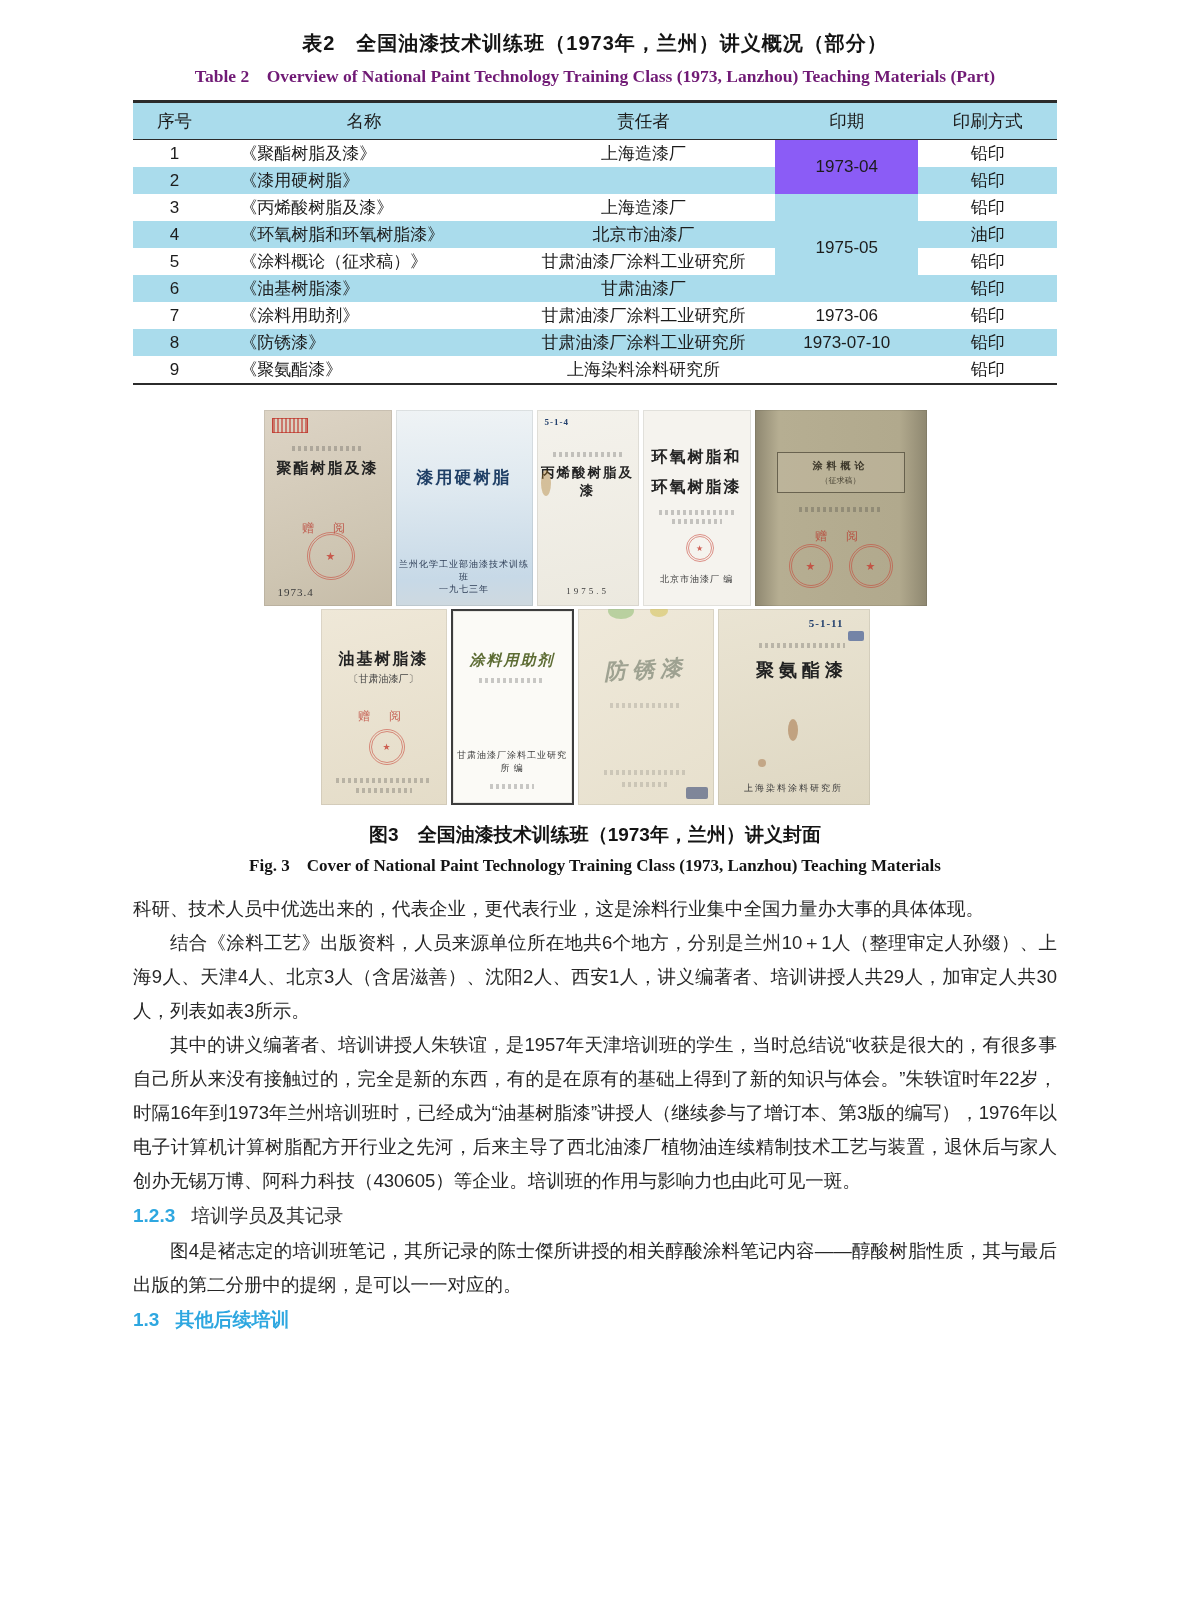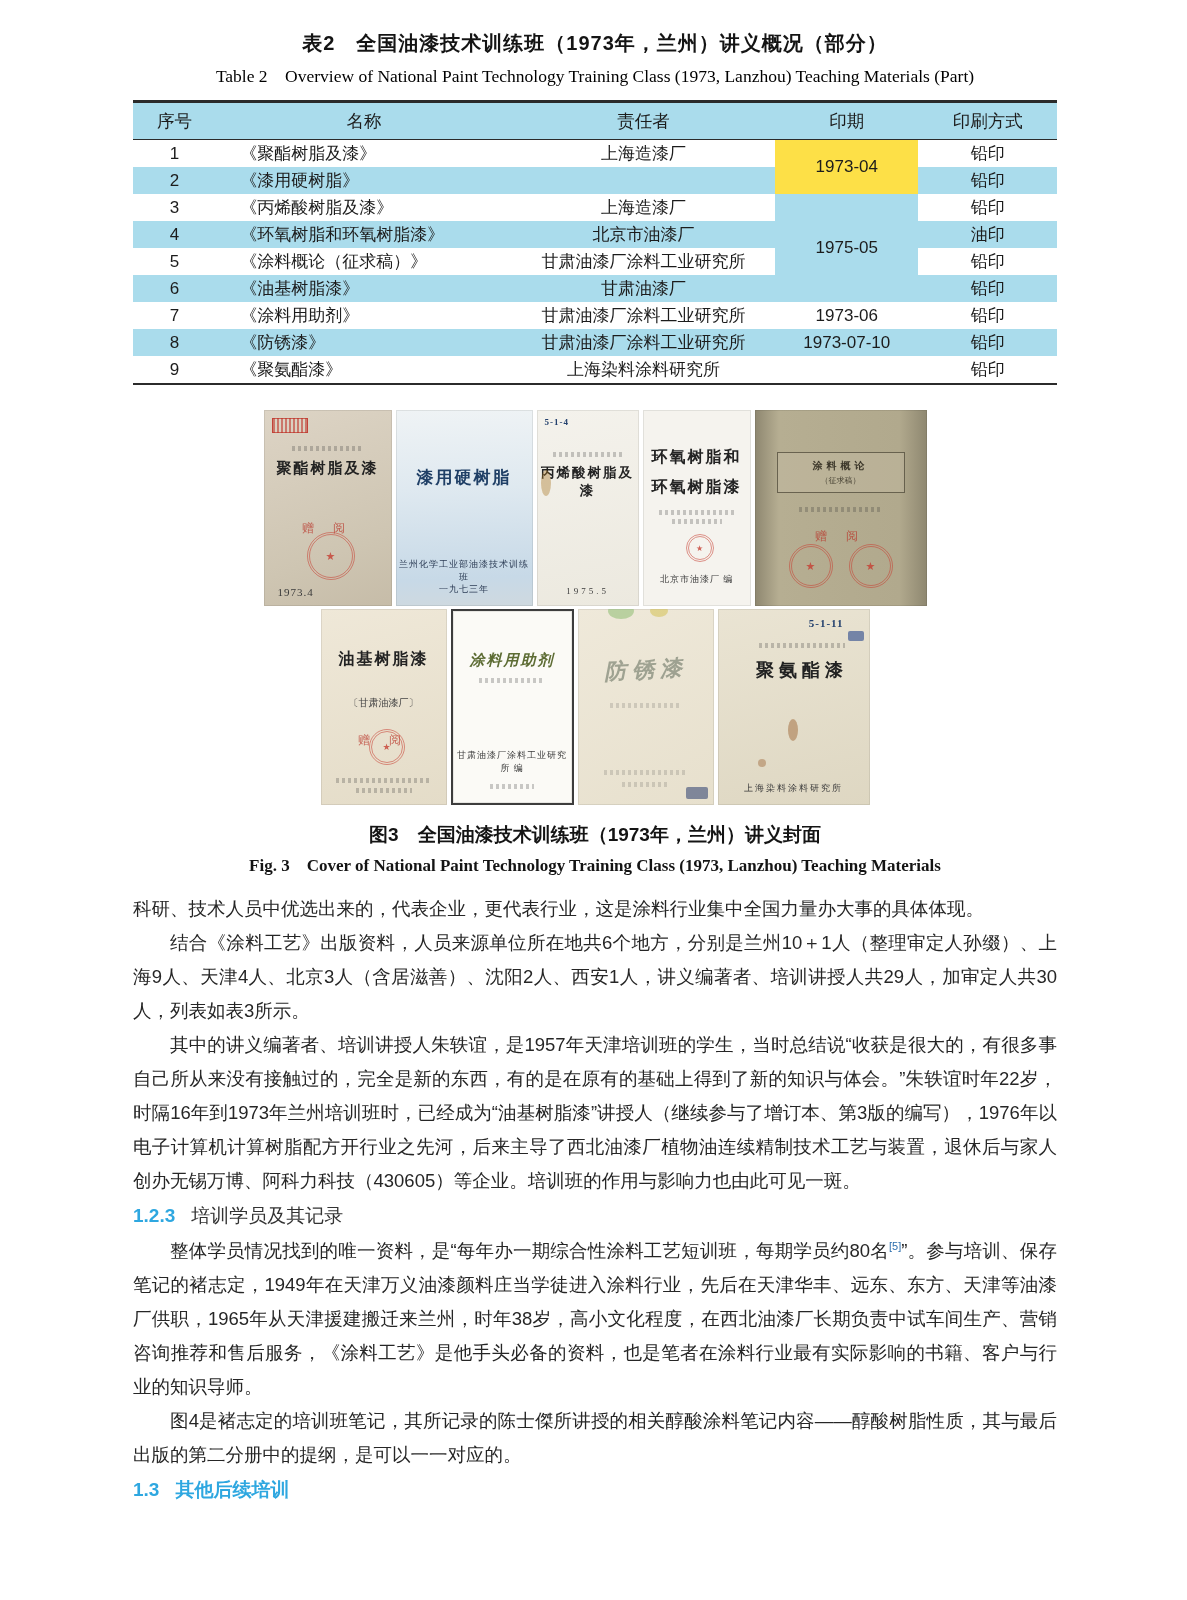--- a/index.html
+++ b/index.html
@@ -9,31 +9,31 @@
     display:flex;flex-direction:column;
     background:#fff;overflow:hidden;
     font-family:"Liberation Sans","DejaVu Sans",sans-serif;
     color:#2a2a2a;
   }
   
   .pg-header{margin-top:74px;display:flex;justify-content:space-between;align-items:flex-end;
     color:#8e8e8e;font-size:17px;letter-spacing:3px;padding-bottom:9px;border-bottom:1px solid #c9c9c9;}
   
   .tbl-title-zh{margin-top:30px;text-align:center;font-size:20px;font-weight:bold;color:#141414;letter-spacing:1px;}
-  .tbl-title-en{margin-top:7px;text-align:center;font-size:17.5px;font-weight:normal;color:#000000;
+  .tbl-title-en{margin-top:7px;text-align:center;font-size:17.5px;font-weight:bold;color:#701a75;
     font-family:"Liberation Serif","DejaVu Serif",serif;}
   
   table.materials{margin-top:12px;width:100%;border-collapse:collapse;table-layout:fixed;
     border-top:3px solid #2b2b2b;border-bottom:2px solid #2b2b2b;font-size:17px;color:#1c1c1c;}
   table.materials thead tr{background:#aadcec;}
   table.materials th{font-weight:normal;height:34px;border-bottom:1.5px solid #2b2b2b;font-size:17.5px;}
   table.materials td{height:27px;text-align:center;padding:0;}
   table.materials tr.r-blue{background:#aadcec;}
   table.materials td.c-name{text-align:left;padding-left:24px;}
-  td.cell-white{background:#fde047;}
+  td.cell-white{background:#8b5cf6;}
   td.cell-blue{background:#aadcec;}
   
   .covers{margin-top:25px;}
   .cover-row{display:flex;justify-content:center;gap:4px;}
   .cover-row.bottom{margin-top:3px;}
   .cover{position:relative;box-sizing:border-box;height:196px;text-align:center;
     font-family:"Liberation Serif","DejaVu Serif",serif;color:#222;overflow:hidden;
     box-shadow:0 0 0 1px rgba(0,0,0,.08) inset;}
   .cv-title{font-weight:bold;letter-spacing:2px;}
   .mline{height:5px;background:repeating-linear-gradient(90deg,rgba(45,45,45,.45) 0 3px,transparent 3px 6px);
@@ -194,21 +194,21 @@
         </div>
         <div class="mline" style="width:84px;margin-top:14px;"></div>
         <div class="gift" style="margin-top:16px;">赠 阅</div>
         <div class="seal" style="width:38px;height:38px;left:34px;bottom:18px;">★</div>
         <div class="seal" style="width:38px;height:38px;right:34px;bottom:18px;">★</div>
       </div>
     </div>
     <div class="cover-row bottom">
       <div class="cover cv6">
         <div class="cv-title" style="font-size:16px;margin-top:40px;">油基树脂漆</div>
-        <div style="font-size:10px;margin-top:26px;color:#444;">〔甘肃油漆厂〕</div>
+        <div style="font-size:10px;margin-top:2px;color:#444;">〔甘肃油漆厂〕</div>
         <div class="gift" style="margin-top:22px;">赠 阅</div>
         <div class="seal" style="width:30px;height:30px;left:48px;bottom:40px;font-size:9px;">★</div>
         <div class="mline" style="width:96px;position:absolute;left:15px;bottom:22px;"></div>
         <div class="mline" style="width:56px;position:absolute;left:35px;bottom:12px;"></div>
       </div>
       <div class="cover cv7">
         <div class="cv-title" style="font-size:15px;margin-top:40px;color:#5d6c34;font-style:italic;">涂料用助剂</div>
         <div class="mline" style="width:66px;margin-top:8px;"></div>
         <div class="cv-foot" style="position:absolute;left:0;right:0;bottom:28px;">甘肃油漆厂涂料工业研究所 编</div>
         <div class="mline" style="width:44px;position:absolute;left:37px;bottom:14px;"></div>
@@ -237,21 +237,20 @@
   <div class="fig-cap-zh">图3　全国油漆技术训练班（1973年，兰州）讲义封面</div>
   <div class="fig-cap-en">Fig. 3　Cover of National Paint Technology Training Class (1973, Lanzhou) Teaching Materials</div>
 
   <div class="bodytext">
     <p class="noindent">科研、技术人员中优选出来的，代表企业，更代表行业，这是涂料行业集中全国力量办大事的具体体现。</p>
     <p>结合《涂料工艺》出版资料，人员来源单位所在地共6个地方，分别是兰州10＋1人（整理审定人孙缀）、上海9人、天津4人、北京3人（含居滋善）、沈阳2人、西安1人，讲义编著者、培训讲授人共29人，加审定人共30人，列表如表3所示。</p>
     <p>其中的讲义编著者、培训讲授人朱轶谊，是1957年天津培训班的学生，当时总结说“收获是很大的，有很多事自己所从来没有接触过的，完全是新的东西，有的是在原有的基础上得到了新的知识与体会。”朱轶谊时年22岁，时隔16年到1973年兰州培训班时，已经成为“油基树脂漆”讲授人（继续参与了增订本、第3版的编写），1976年以电子计算机计算树脂配方开行业之先河，后来主导了西北油漆厂植物油连续精制技术工艺与装置，退休后与家人创办无锡万博、阿科力科技（430605）等企业。培训班的作用与影响力也由此可见一斑。</p>
     <div class="sec-head">
       <span class="num">1.2.3</span><span class="txt">培训学员及其记录</span>
     </div>
-    <p><span>整体学员情况找到的唯一资料，是“每年办一期综合性涂料工艺短训班，每期学员约80名</span><span class="cite-sup">[5]</span><span>”。参与培训、保存笔记的褚志定，1949年在天津万义油漆颜料庄当学徒进入涂料行业，先后在天津华丰、远东、东方、天津等油漆厂供职，1965年从天津援建搬迁来兰州，时年38岁，高小文化程度，在西北油漆厂长期负责中试车间生产、营销咨询推荐和售后服务，《涂料工艺》是他手头必备的资料，也是笔者在涂料行业最有实际影响的书籍、客户与行业的知识导师。</span></p>
     <p>图4是褚志定的培训班笔记，其所记录的陈士傑所讲授的相关醇酸涂料笔记内容——醇酸树脂性质，其与最后出版的第二分册中的提纲，是可以一一对应的。</p>
     <div class="sec-head lv2">
       <span class="num">1.3</span><span class="txt">其他后续培训</span>
     </div>
 
   </div>
 
 </div>
 
 </body></html>

